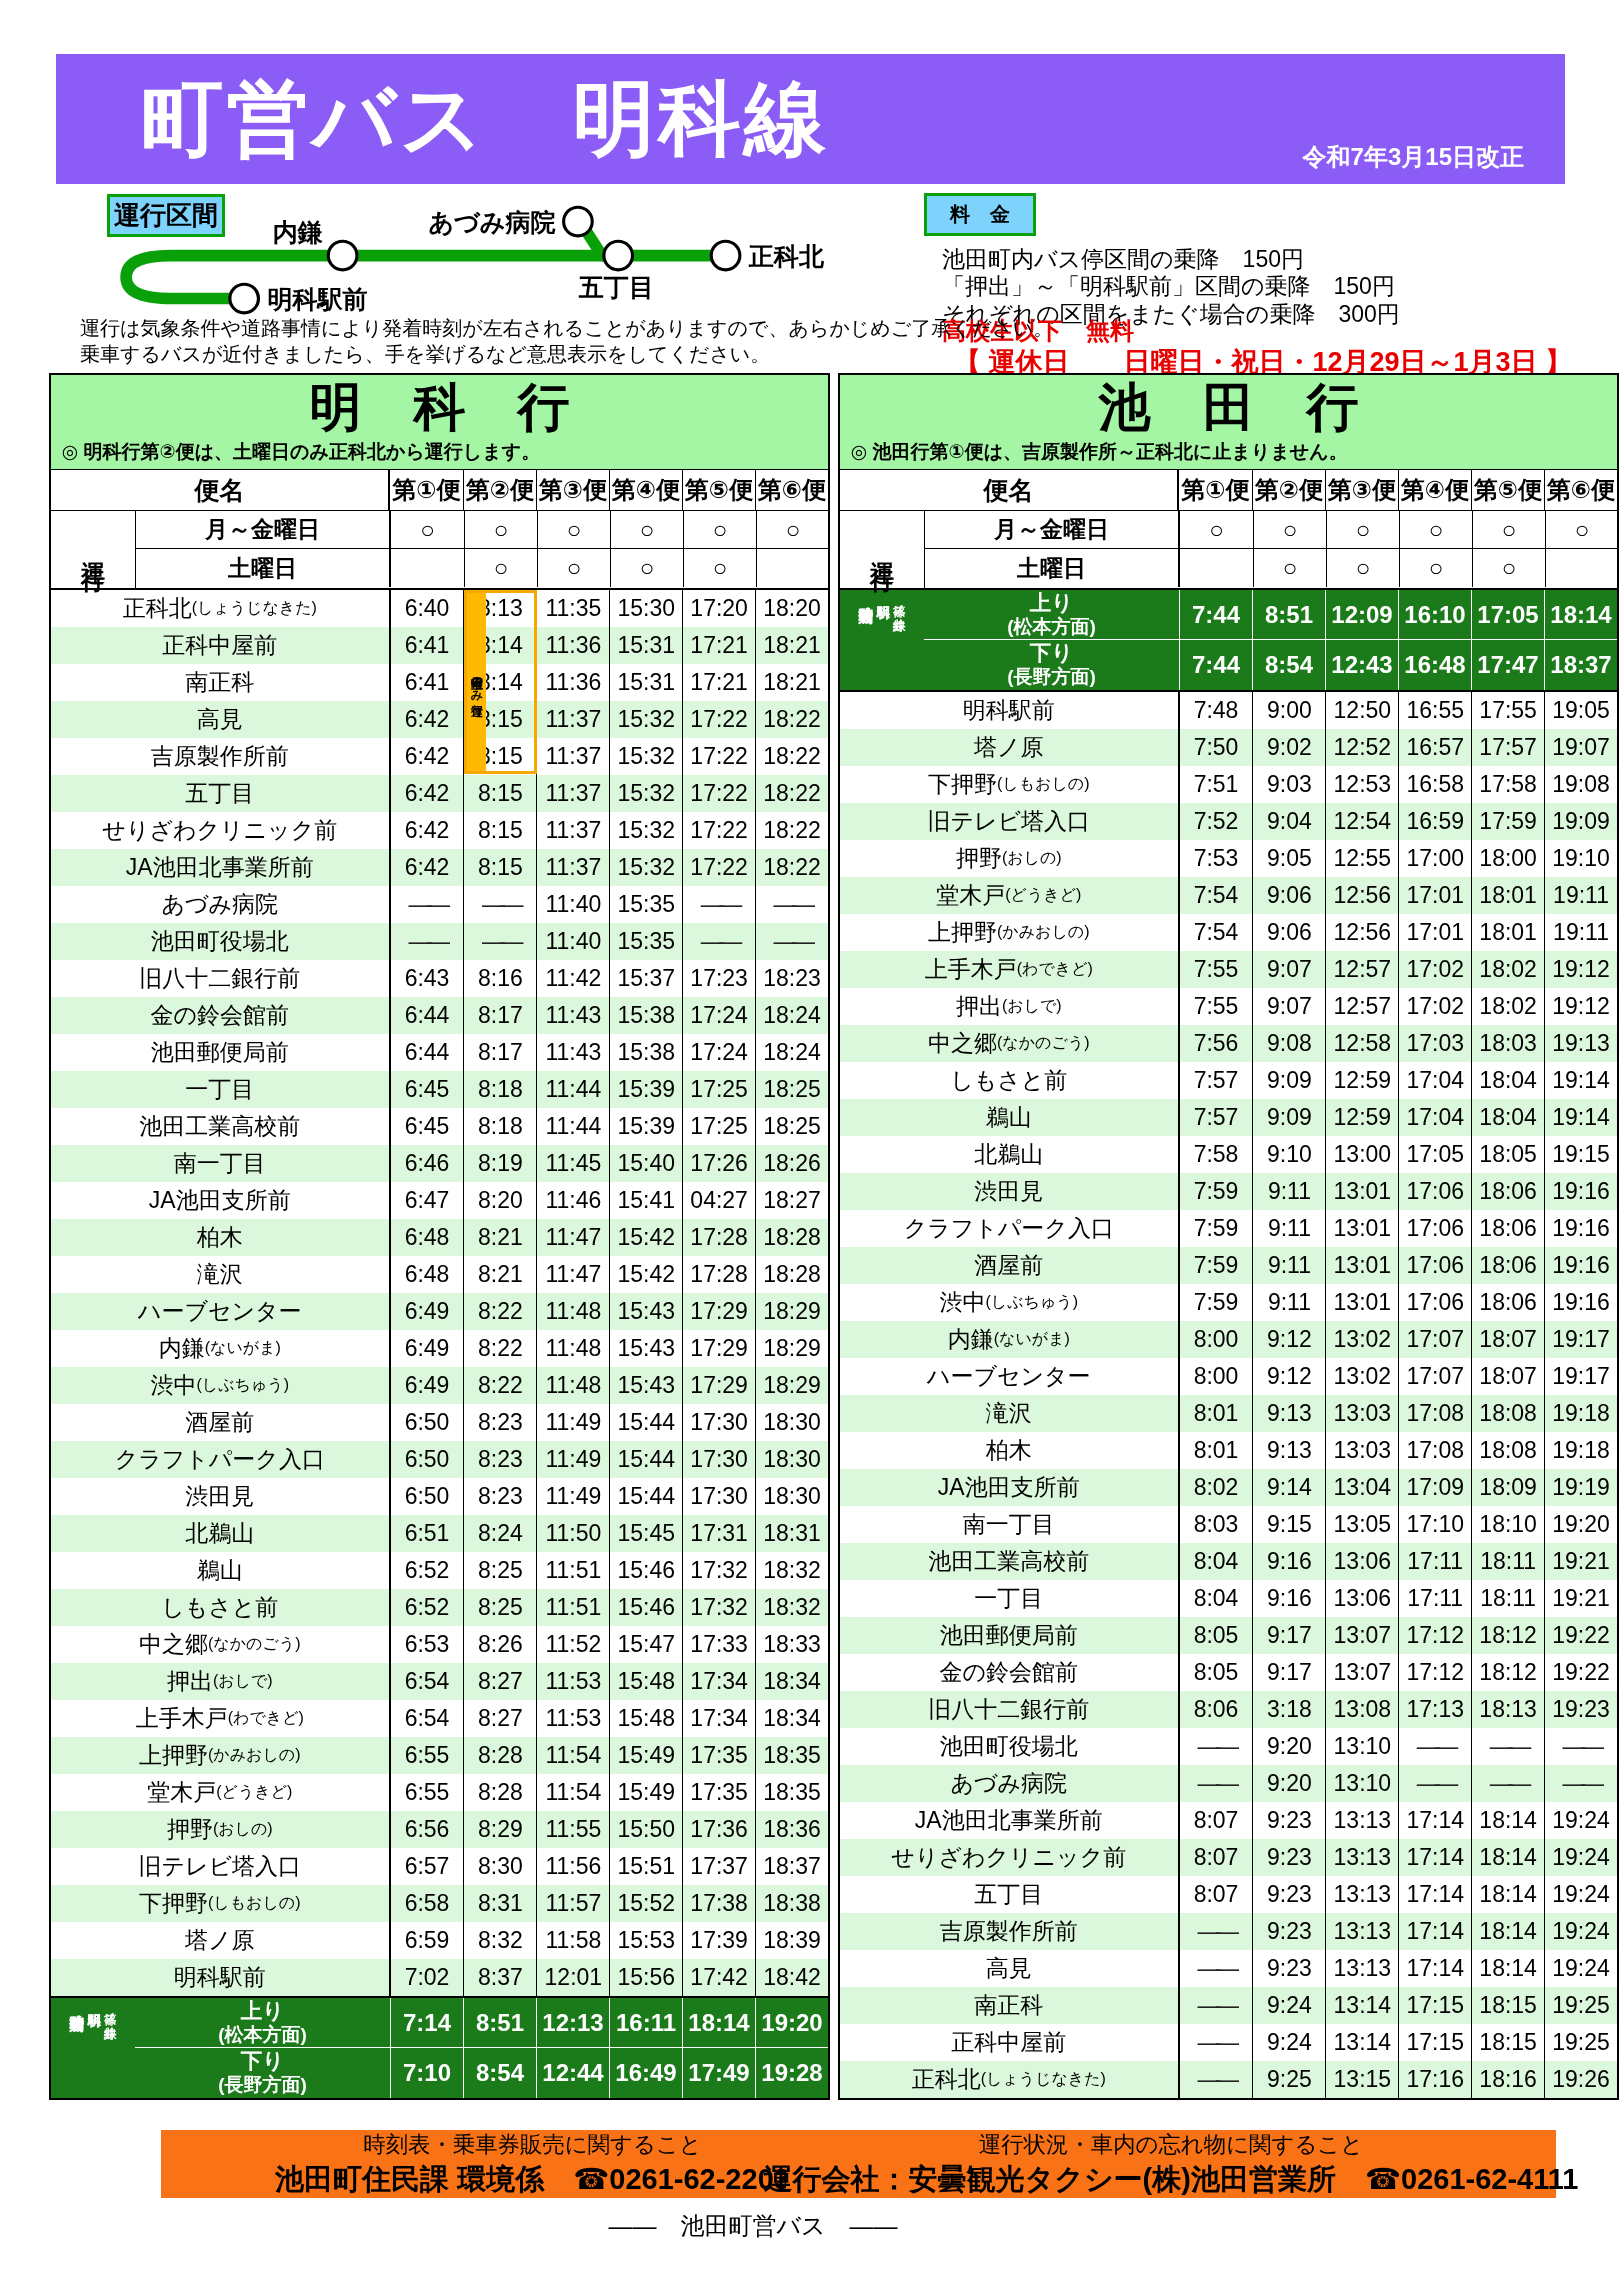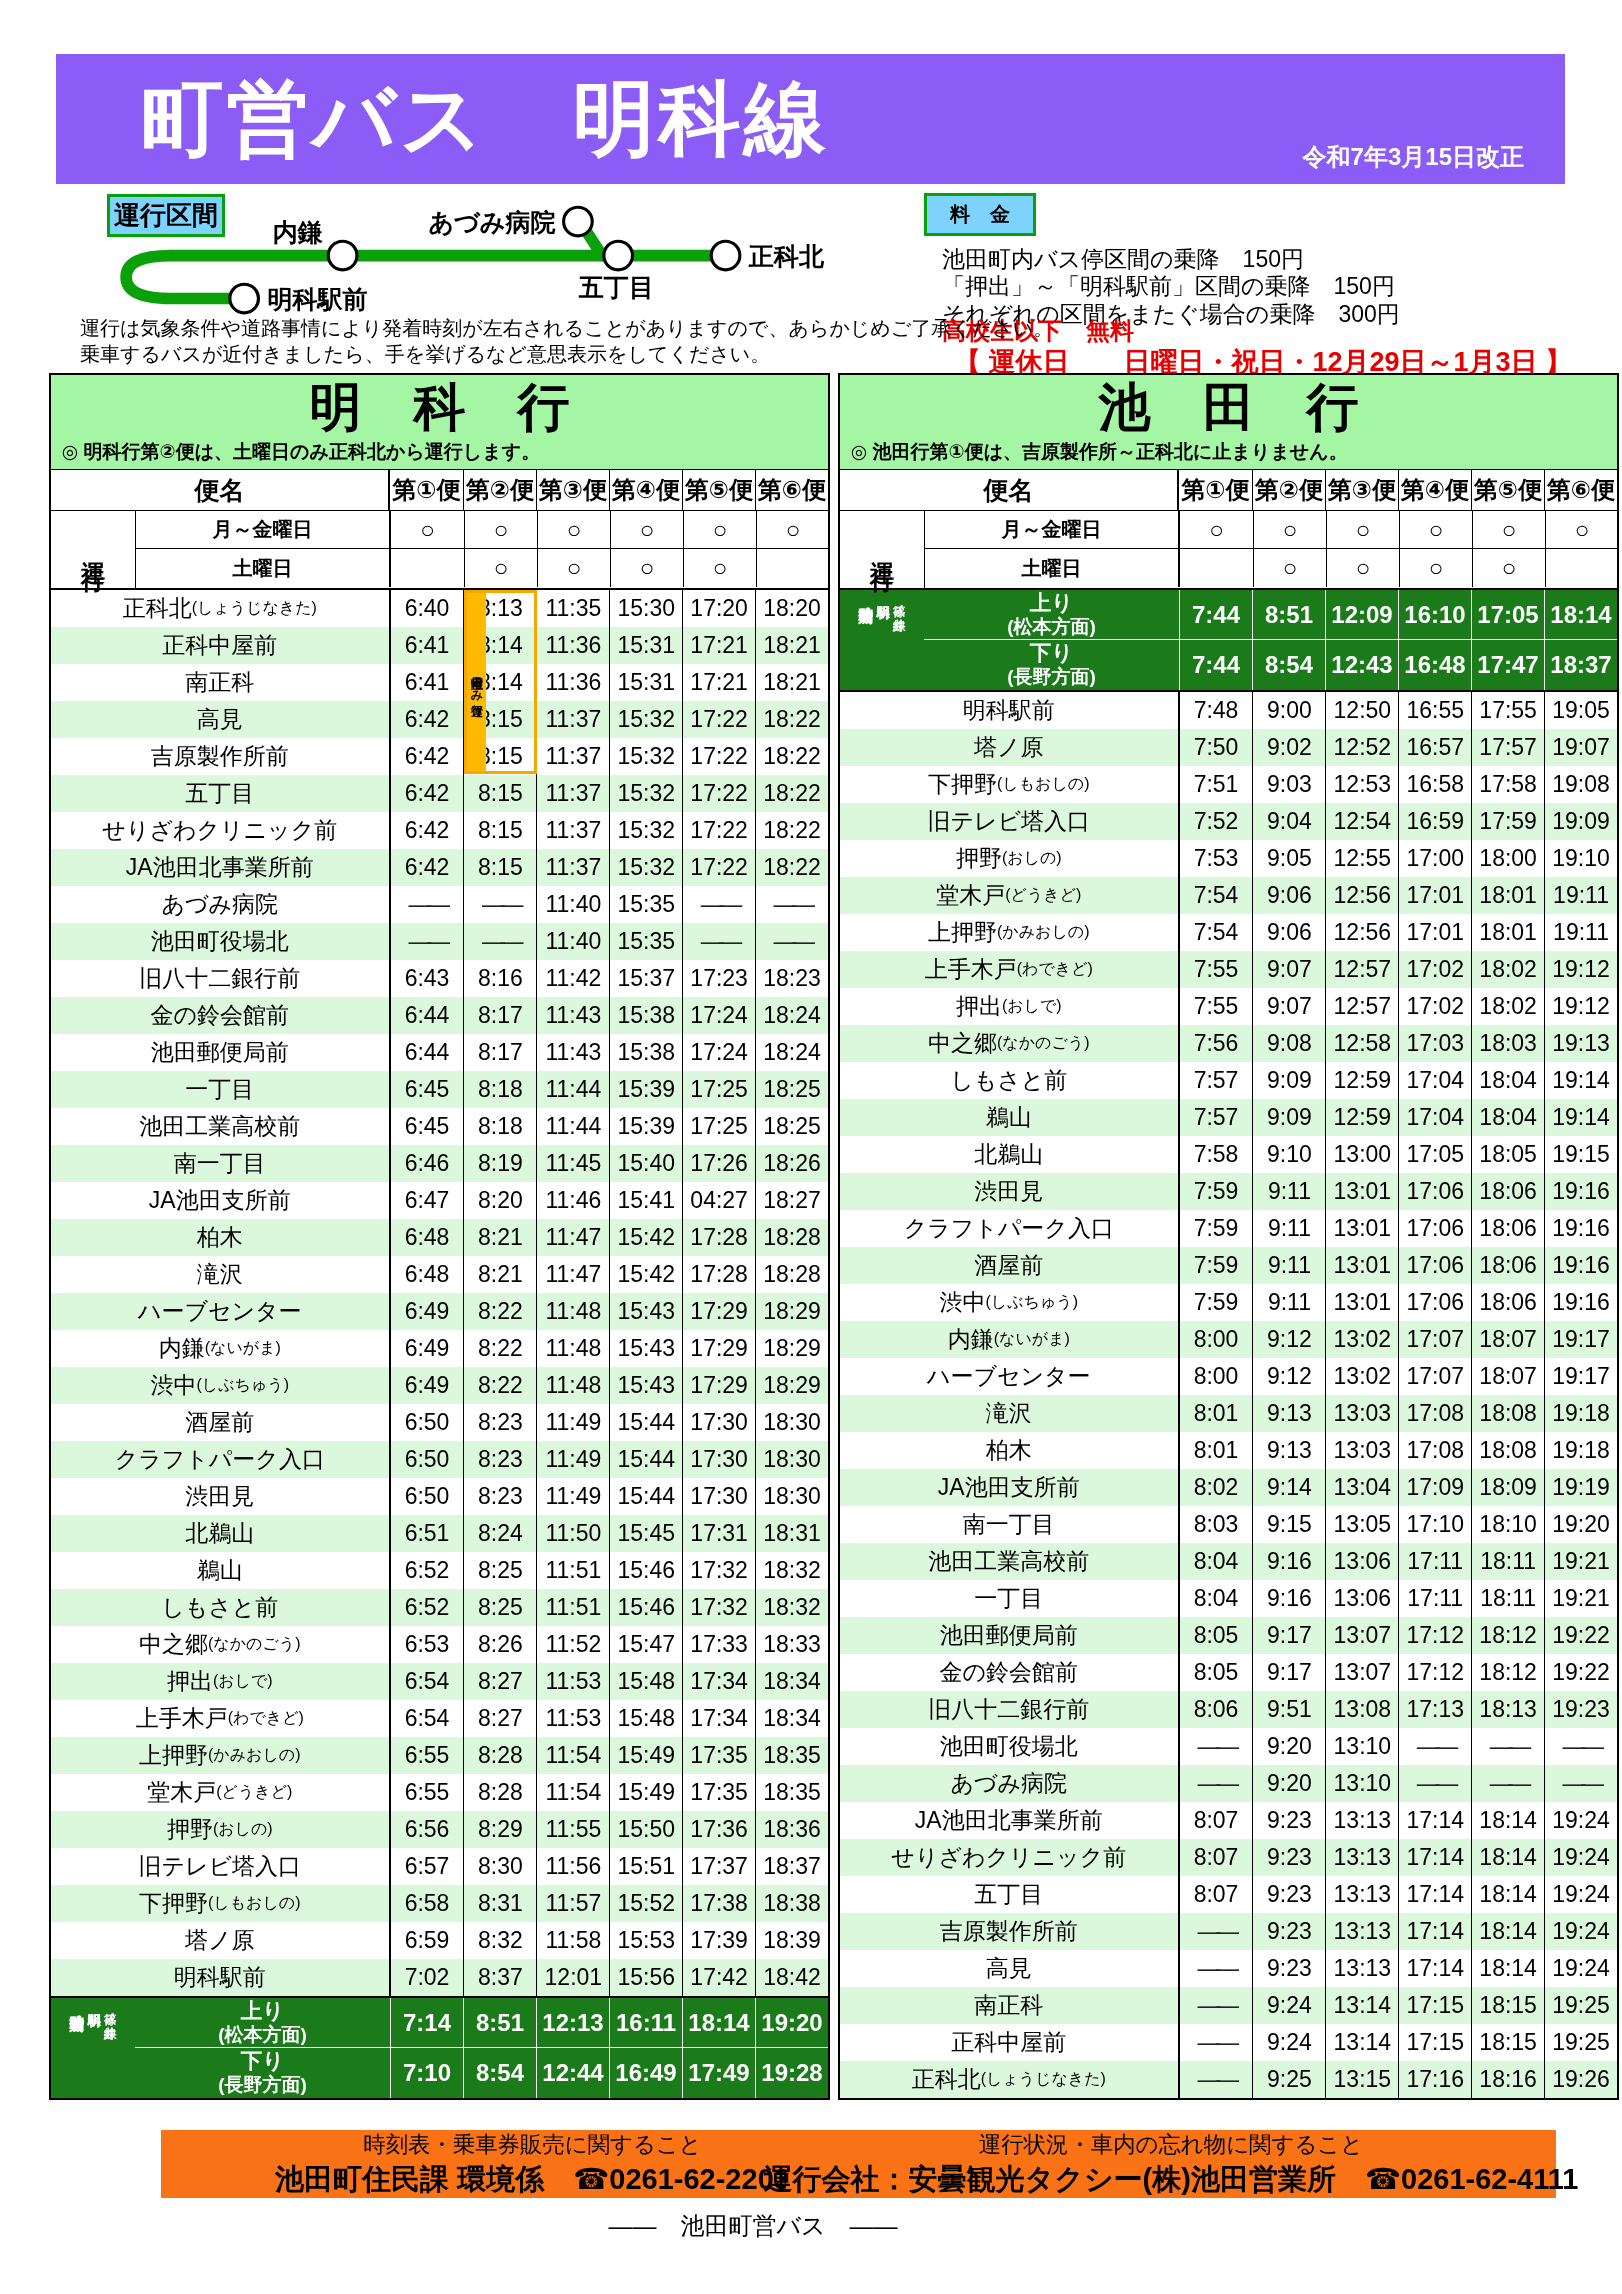--- a/index.html
+++ b/index.html
@@ -37,21 +37,21 @@
   .hdr-svc{width:73px;display:flex;align-items:center;justify-content:center;font-size:24px;font-weight:bold;
            border-left:0.9px solid #000;box-sizing:border-box;}
   .hdr-svc:first-child{border-left:none;}
   .op-block{display:flex;height:79px;border-bottom:2.7px solid #000;box-sizing:border-box;}
   .op-left{width:85px;border-right:0.9px solid #000;display:flex;align-items:center;justify-content:center;
            writing-mode:vertical-rl;font-size:24px;font-weight:bold;letter-spacing:9px;box-sizing:border-box;}
   .op-right{flex:1;display:flex;flex-direction:column;}
   .op-row{display:flex;height:38px;box-sizing:border-box;}
   .op-row:first-child{border-bottom:0.9px solid #000;}
   .op-sub{width:255px;border-right:2.7px double #000;display:flex;align-items:center;justify-content:center;
-          font-size:20px;font-weight:bold;box-sizing:border-box;}
+          font-size:23px;font-weight:bold;box-sizing:border-box;}
   .op-marks{display:flex;flex:1;}
   .op-mark{width:73px;display:flex;align-items:center;justify-content:center;font-size:24px;border-left:0.9px solid #000;box-sizing:border-box;}
   .op-mark:first-child{border-left:none;}
   .rows{display:flex;flex-direction:column;}
   .stop-row{display:flex;height:37px;}
   .stop-row.alt{background:#DCF8DC;}
   .stop-name{width:340px;border-right:2.7px double #000;display:flex;align-items:center;justify-content:center;
              font-size:23px;box-sizing:border-box;white-space:nowrap;}
   .furi{font-size:16px;}
   .stop-time{width:73px;display:flex;align-items:center;justify-content:center;font-size:23px;
@@ -1801,21 +1801,21 @@
           </div>
         </div>
         <div class="stop-row alt">
           <div class="stop-name">
             <span>旧八十二銀行前</span>
           </div>
           <div class="stop-time">
             <span>8:06</span>
           </div>
           <div class="stop-time">
-            <span>9:51</span>
+            <span>3:18</span>
           </div>
           <div class="stop-time">
             <span>13:08</span>
           </div>
           <div class="stop-time">
             <span>17:13</span>
           </div>
           <div class="stop-time">
             <span>18:13</span>
           </div>

